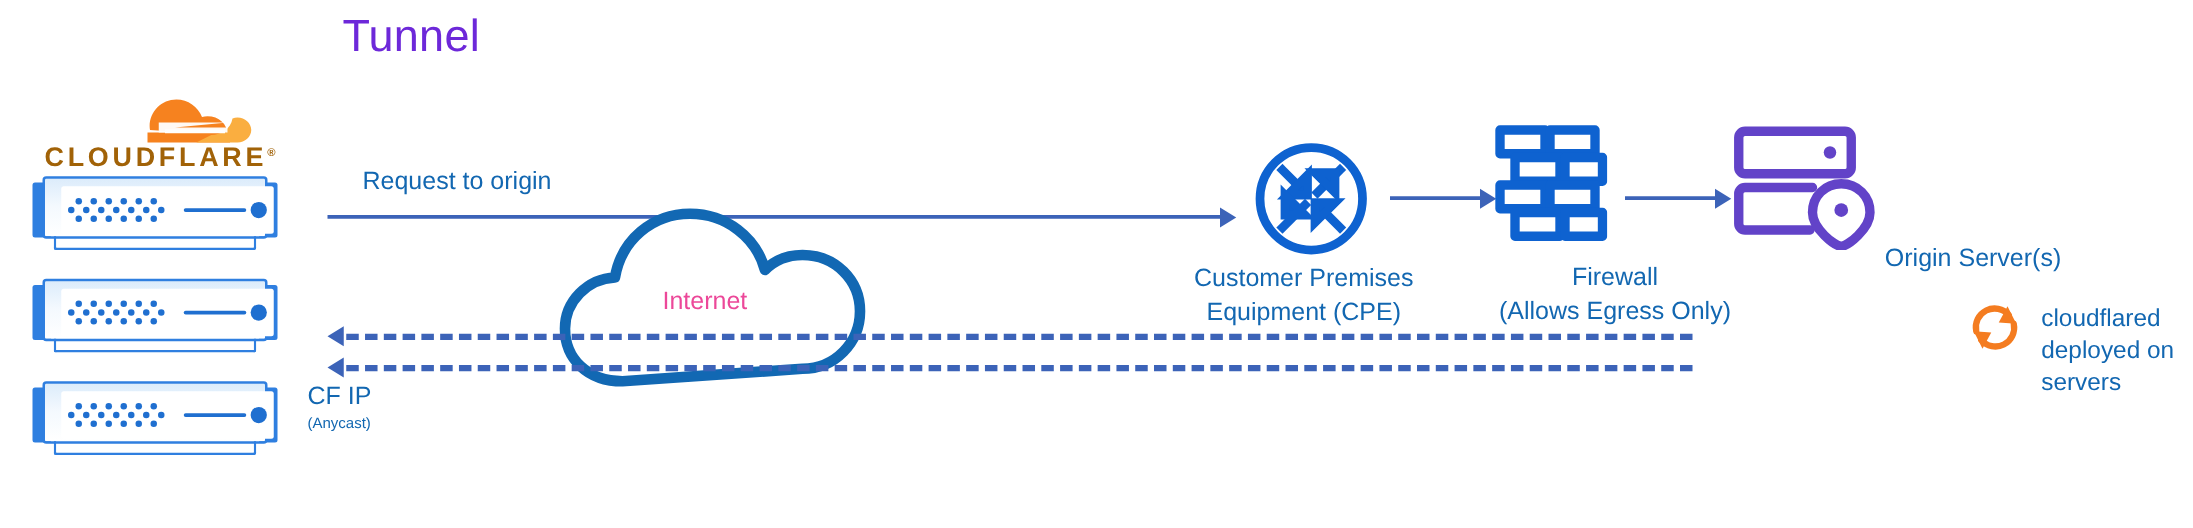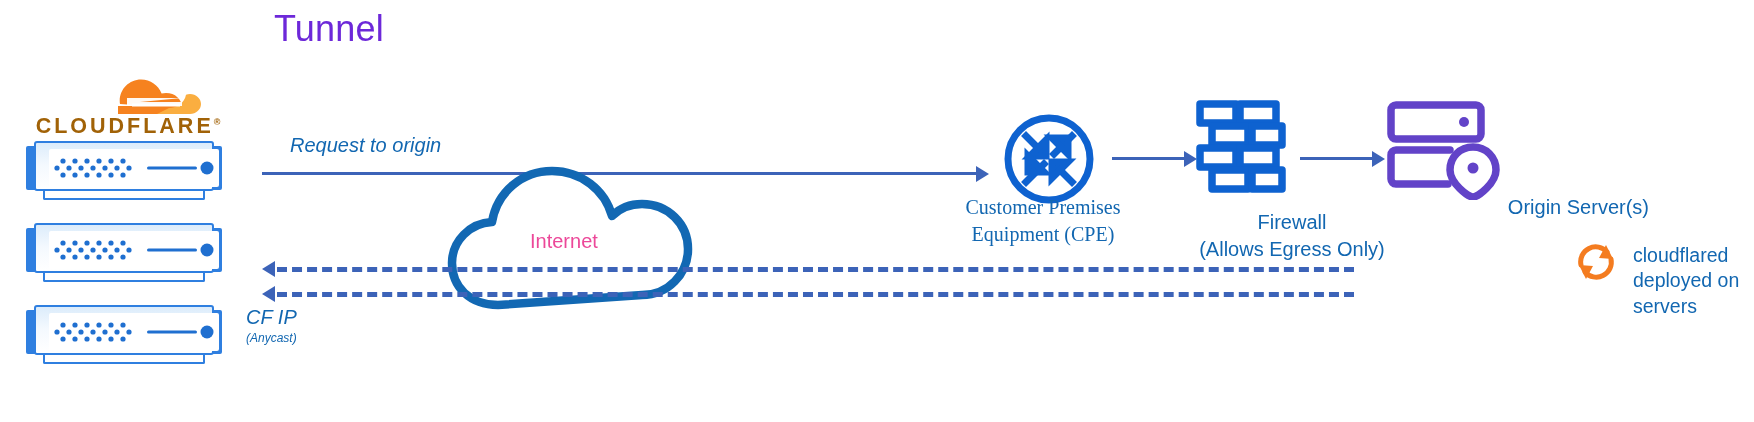--- a/index.html
+++ b/index.html
@@ -4,21 +4,21 @@
 <style>
   html,body{margin:0;padding:0;background:#ffffff;}
   body{
     width:1754px;height:422px;overflow:hidden;position:relative;
     font-family:"Liberation Sans", sans-serif;
     -webkit-font-smoothing:antialiased;
   }
   .stage{position:absolute;left:0;top:0;width:1754px;height:422px;}
 
   
-  .t{position:absolute;color:#1267b1;white-space:nowrap;line-height:1.18;font-style:italic;}
+  .t{position:absolute;color:#1267b1;white-space:nowrap;line-height:1.18;}
 
   
   .title{
     position:absolute;left:274px;top:8px;
     font-size:36px;color:#6d28d9;letter-spacing:.2px;
   }
 
   
   .cf-logo{position:absolute;left:32px;top:76px;width:192px;height:66px;}
   .cf-word{
@@ -256,21 +256,21 @@
         <polygon points="50,26 66,26 66,42"></polygon>
 
         <line x1="24" y1="70" x2="42" y2="52"></line>
         <polygon points="26,44 26,60 42,60"></polygon>
 
         <line x1="70" y1="70" x2="52" y2="52"></line>
         <polygon points="50,50 66,50 50,66"></polygon>
       </g>
     </svg>
   </div>
-  <div class="node-label" style="left:1043px;top:194px;width:230px;font-family:Liberation Serif, serif;">Customer Premises
+  <div class="node-label" style="left:1043px;top:210px;width:230px;">Customer Premises
 Equipment (CPE)</div>
 
   <div class="solid-line" style="left:1112px;top:157px;width:74px;"></div>
   <div class="arrow-r" style="left:1184px;top:150.5px;"></div>
 
   <div class="icon-box" style="left:1196px;top:100px;width:90px;height:96px;">
     <svg width="90" height="96" viewBox="0 0 90 96">
       <g fill="none" stroke="#0e62d0" stroke-width="7.5" stroke-linejoin="round">
 
         <rect x="4" y="4" width="36" height="19"></rect>

